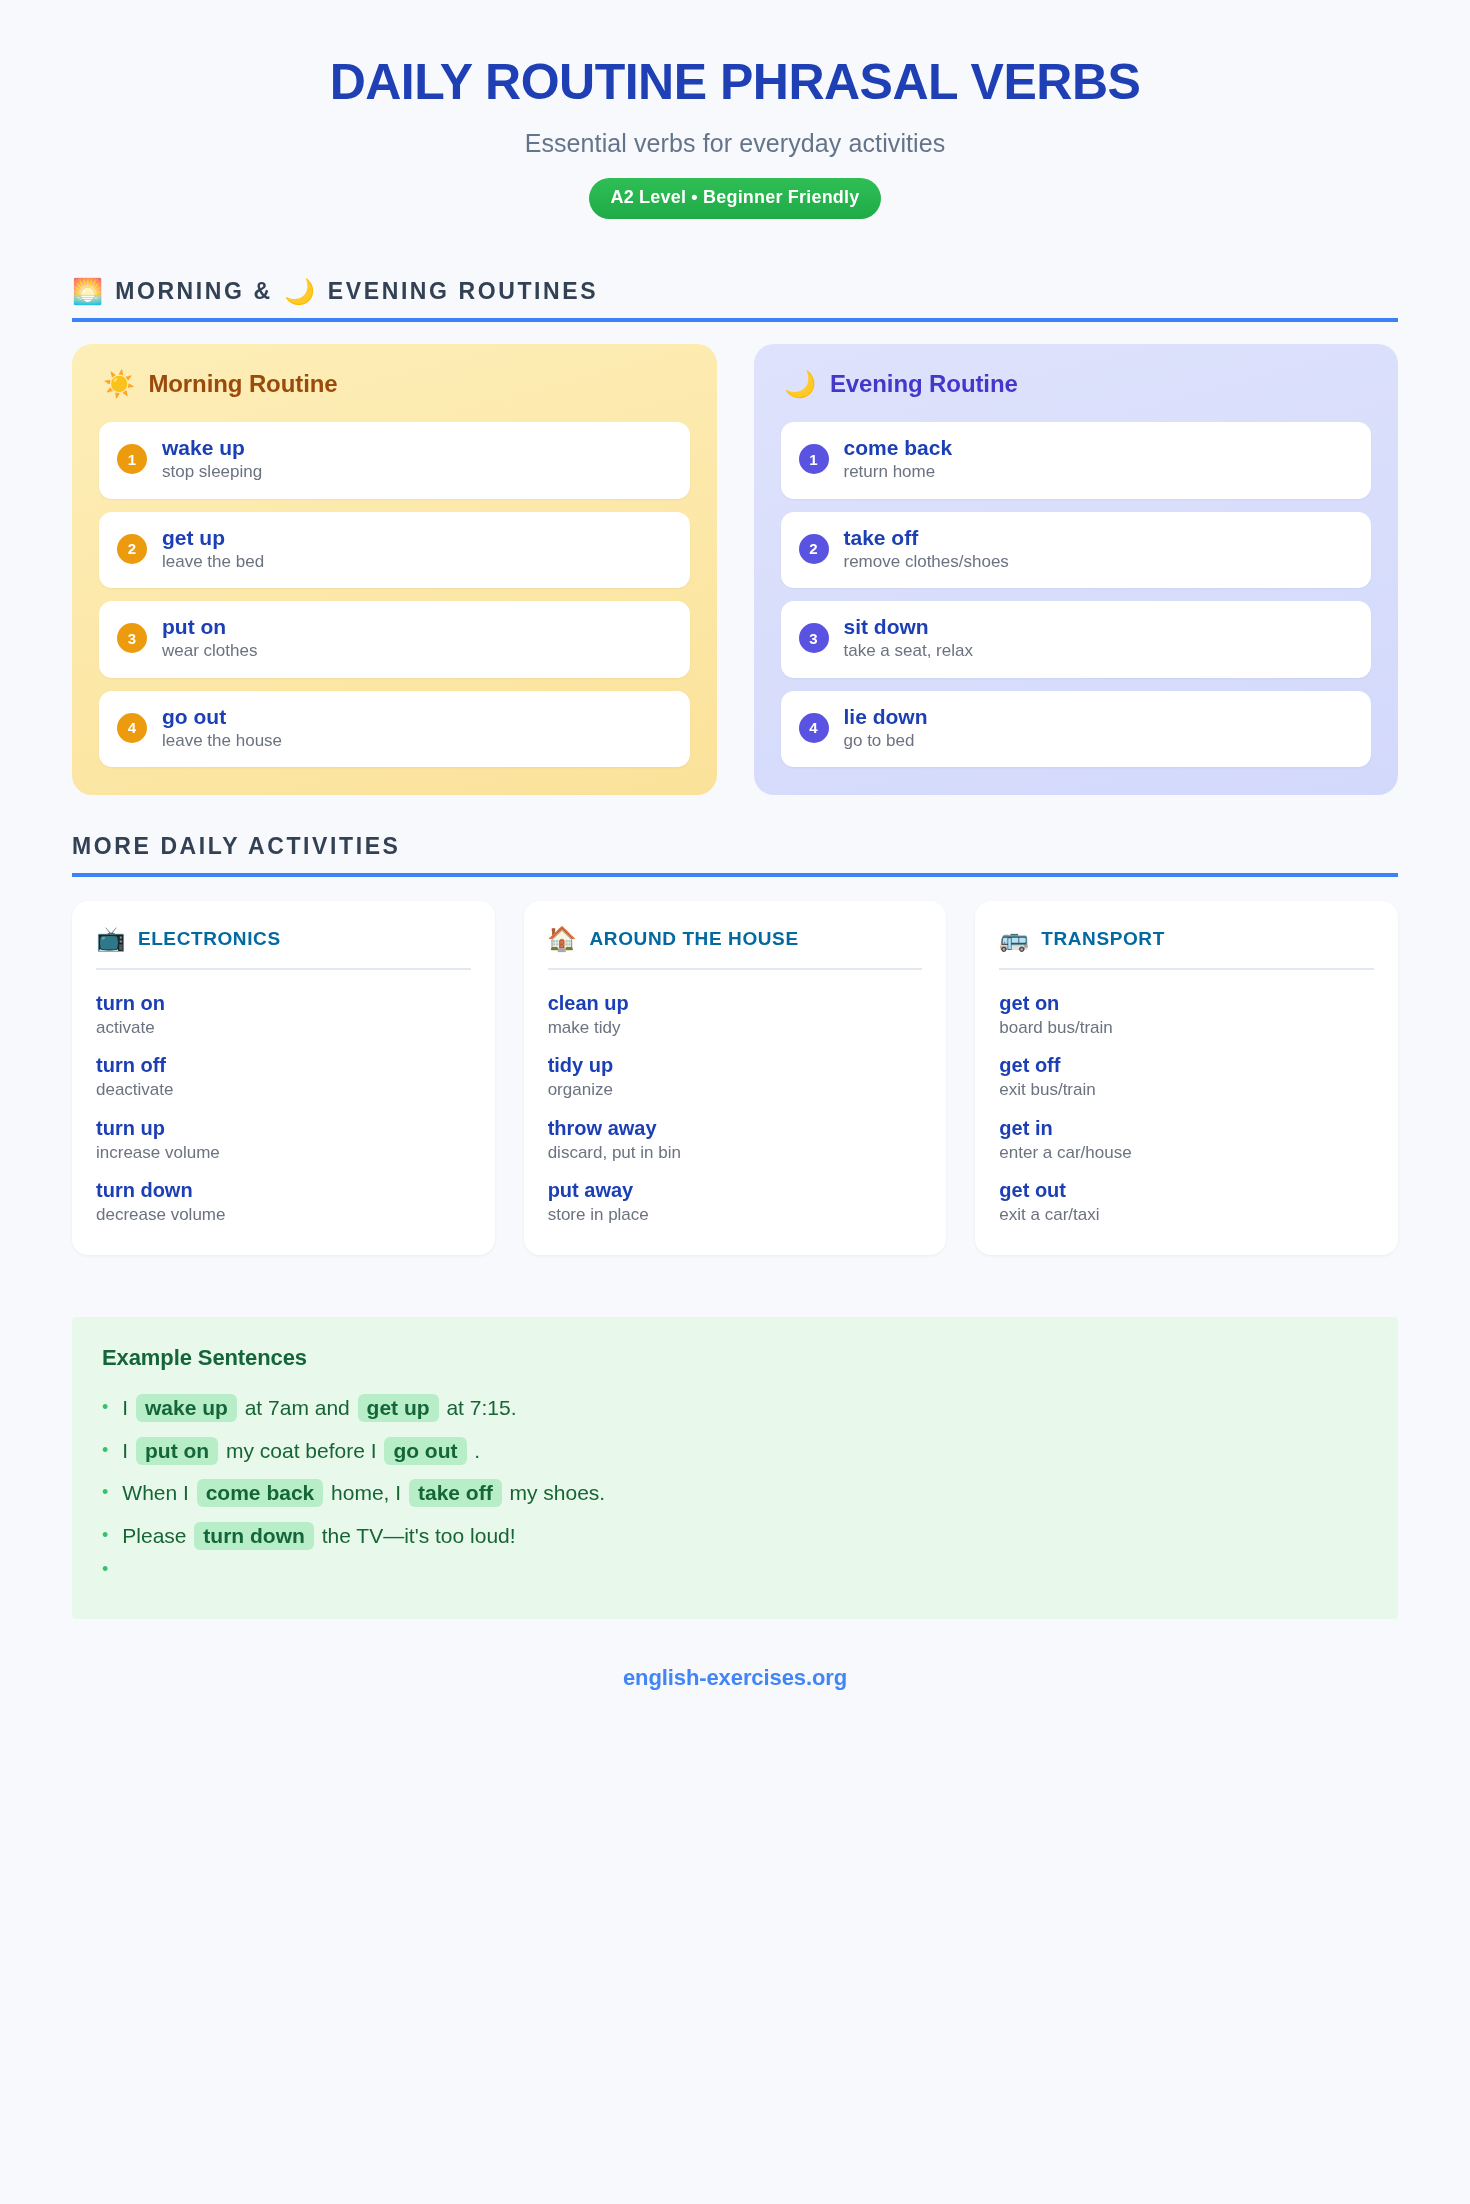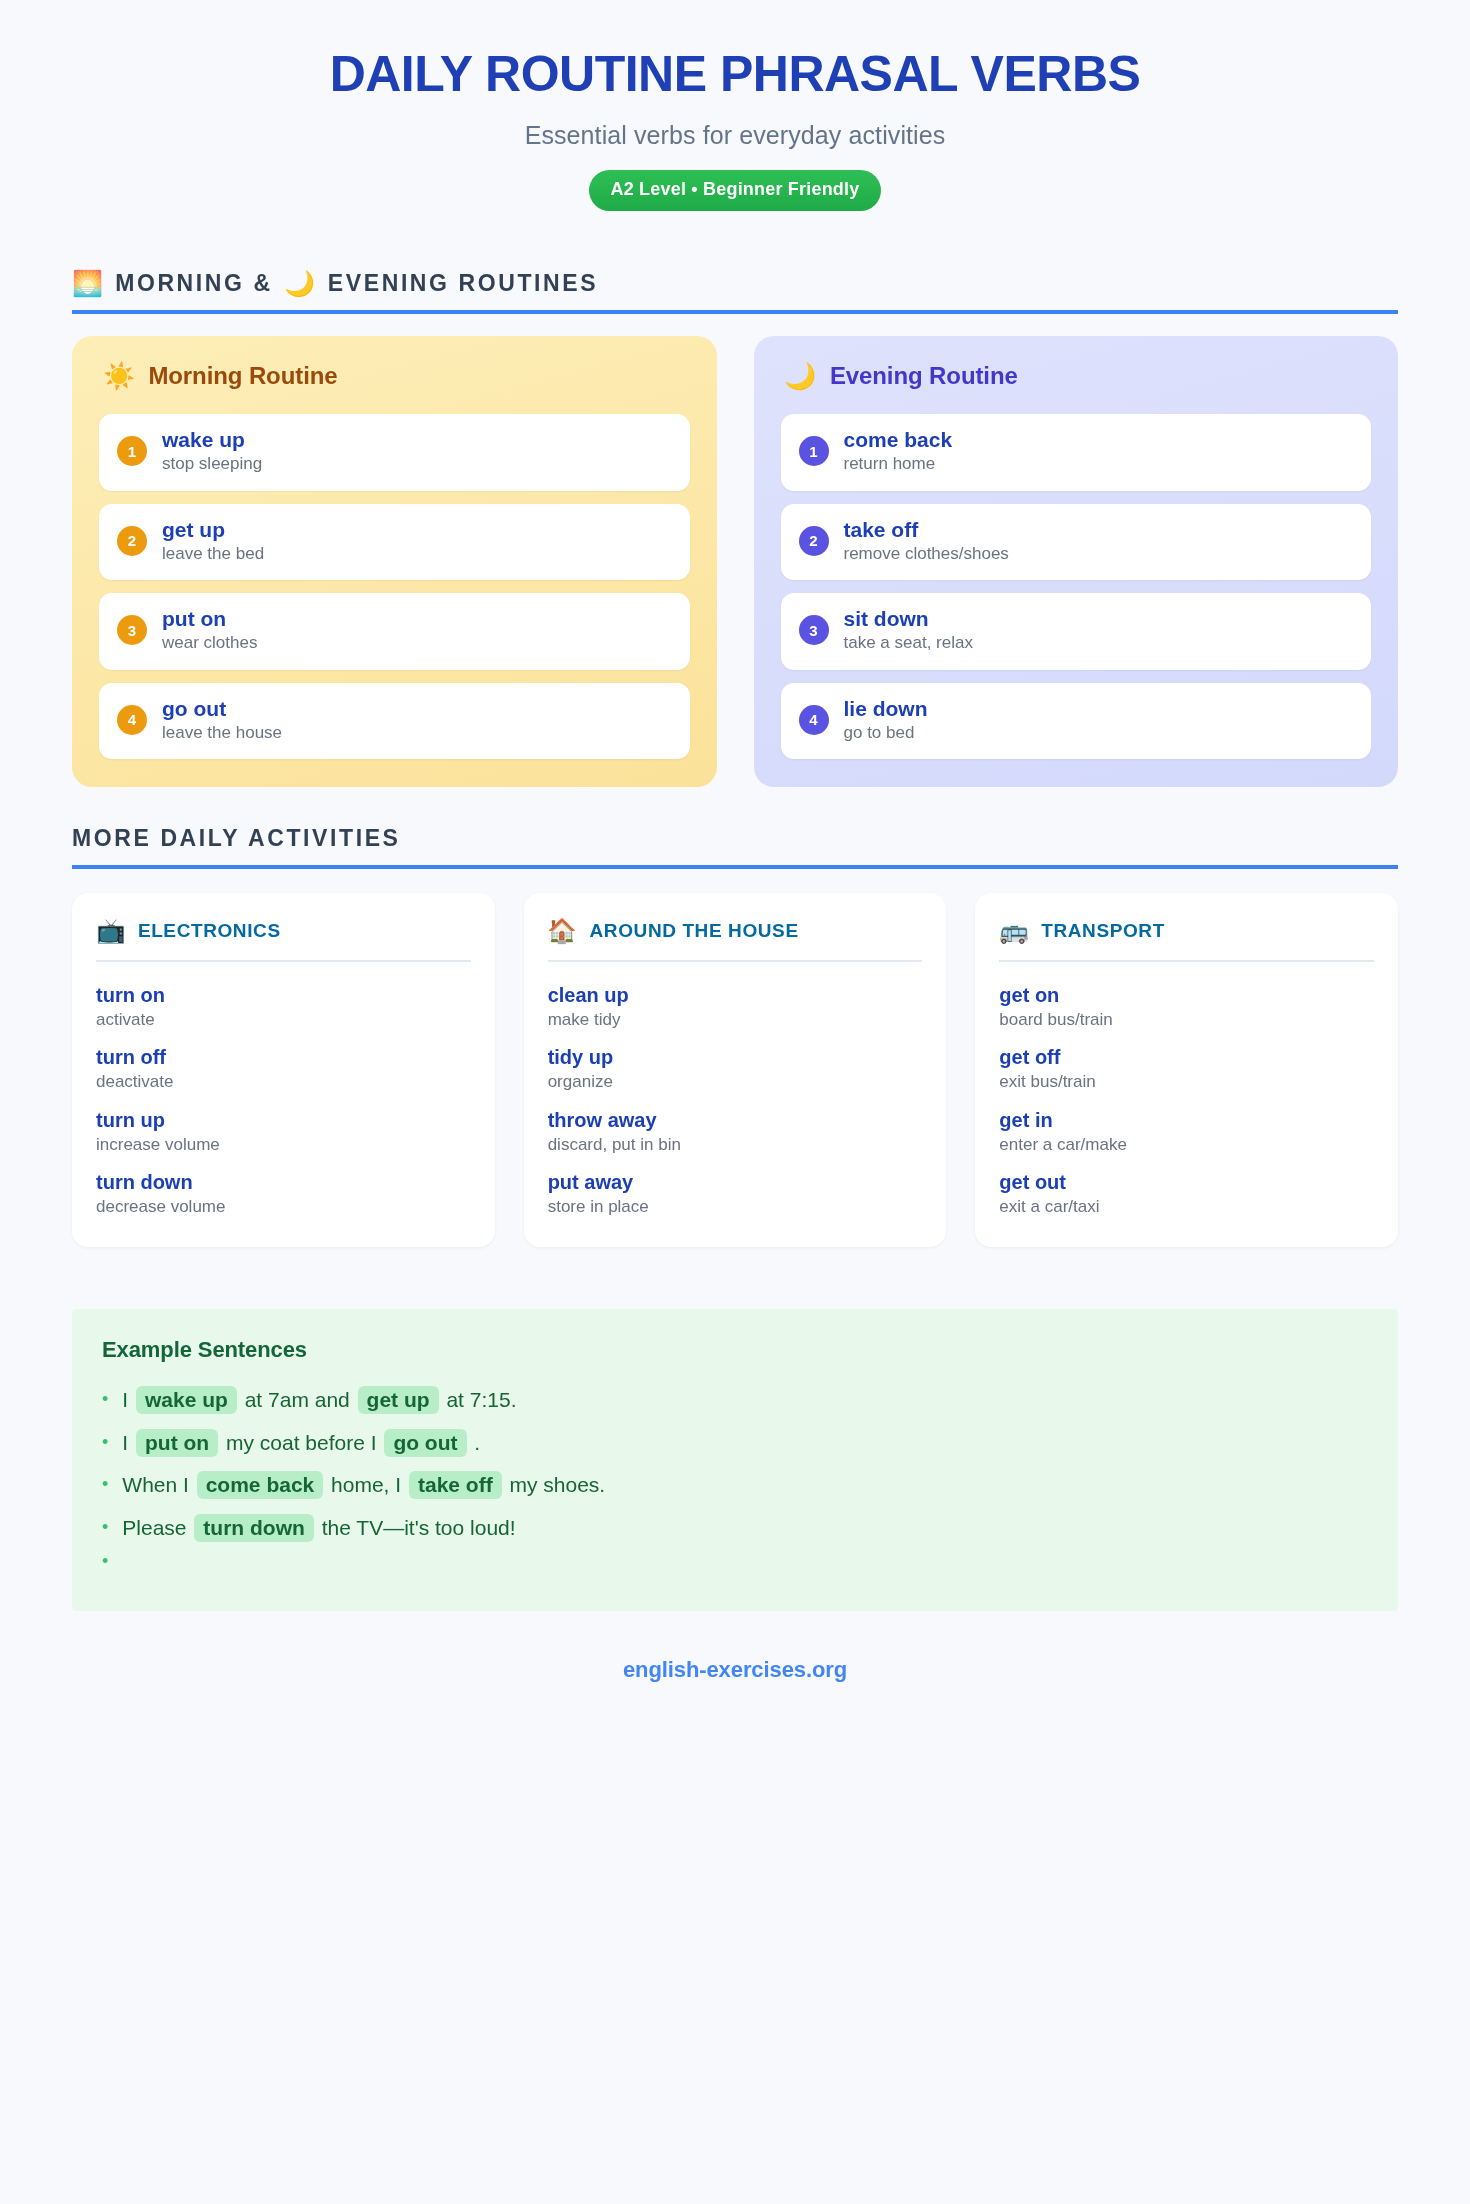--- a/index.html
+++ b/index.html
@@ -14,21 +14,21 @@
 
   .page {
     width: 1470px;
     min-height: 2204px;
     background: #f7f9fc;
     padding: 0;
   }
 
   .container {
     width: 1326px;
-    margin: 0 auto;
+    margin: 8px auto;
     padding-top: 46px;
   }
 
   
   .hero { text-align: center; }
 
   .hero-title {
     font-size: 50px;
     font-weight: 700;
     letter-spacing: -0.5px;
@@ -428,21 +428,21 @@
           <div class="cat-entry">
             <div class="ce-verb">get on</div>
             <div class="ce-meaning">board bus/train</div>
           </div>
           <div class="cat-entry">
             <div class="ce-verb">get off</div>
             <div class="ce-meaning">exit bus/train</div>
           </div>
           <div class="cat-entry">
             <div class="ce-verb">get in</div>
-            <div class="ce-meaning">enter a car/make</div>
+            <div class="ce-meaning">enter a car/house</div>
           </div>
           <div class="cat-entry">
             <div class="ce-verb">get out</div>
             <div class="ce-meaning">exit a car/taxi</div>
           </div>
         </div>
       </div>
 
     </div>
 

